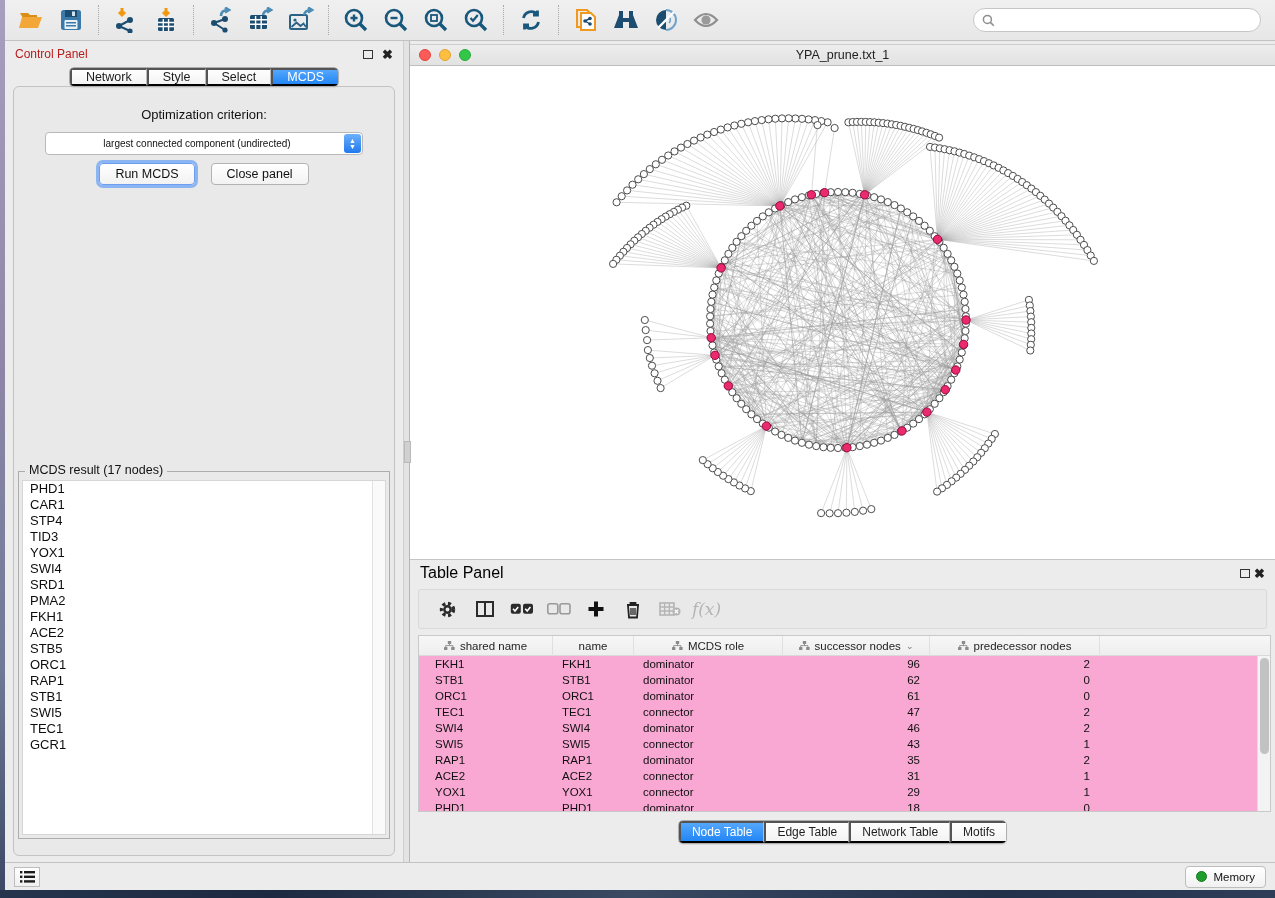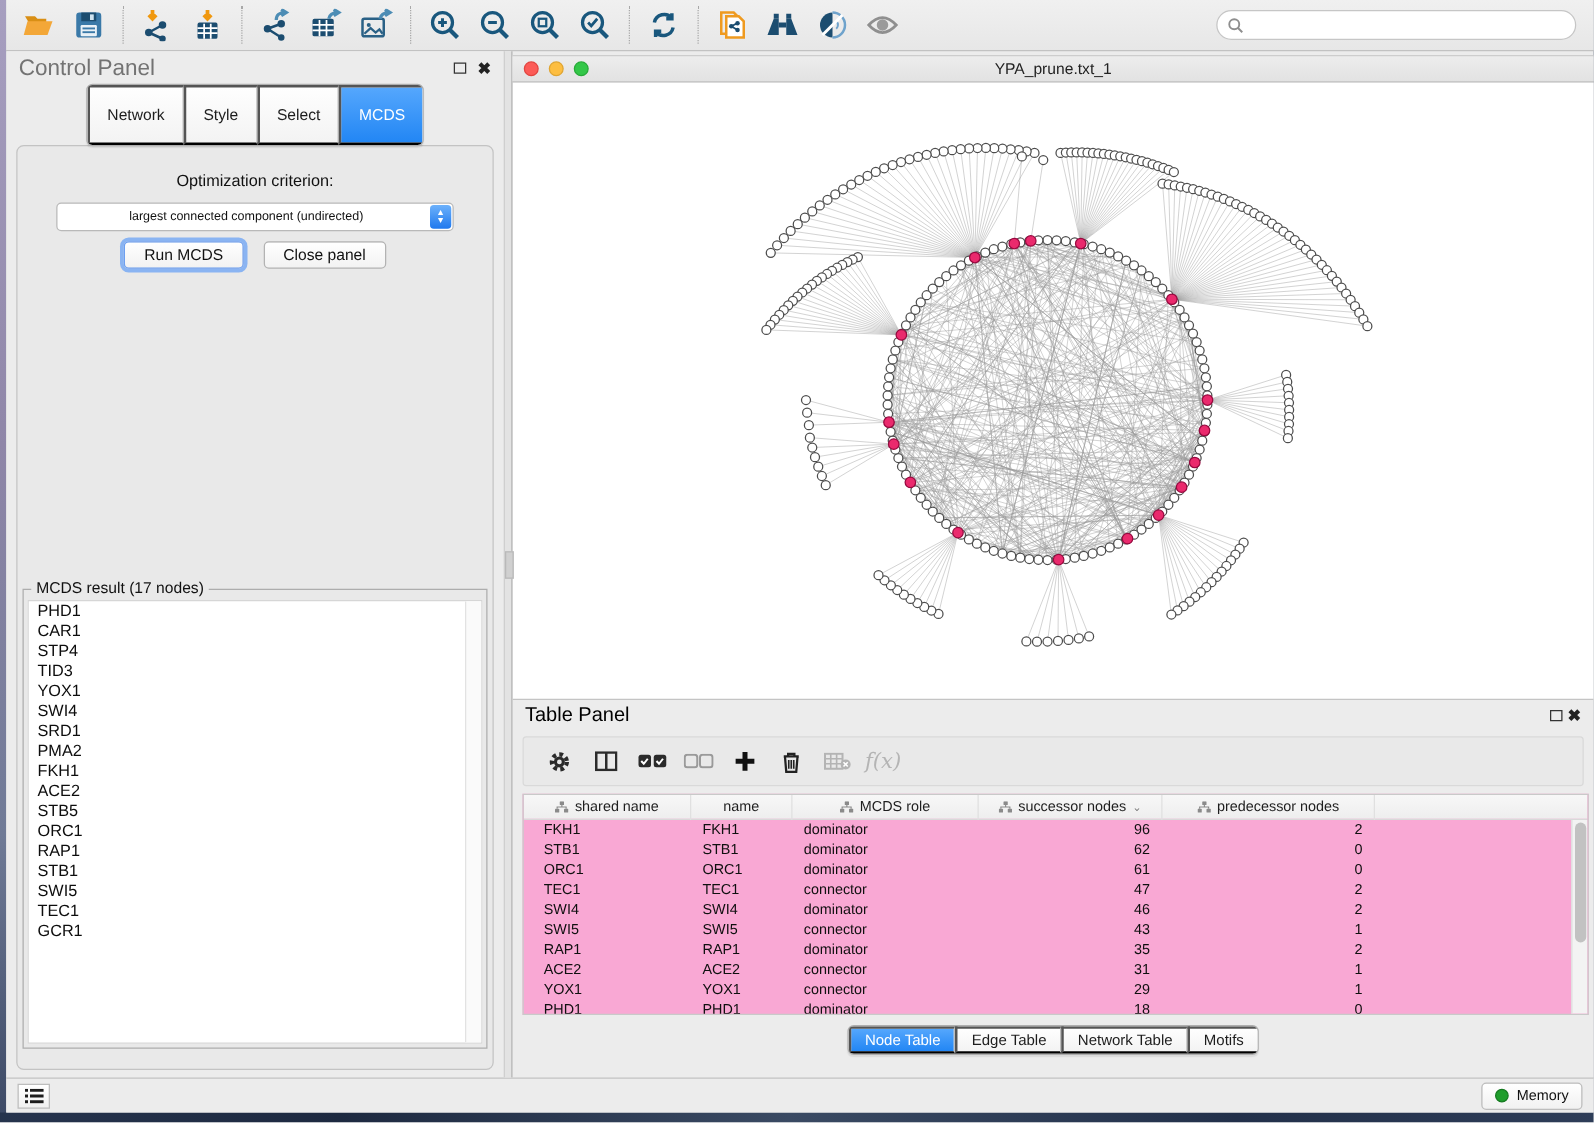--- a/index.html
+++ b/index.html
@@ -19,28 +19,28 @@
   .searchbox { margin-left:auto; margin-right:8px; width:288px; height:24px; border:1px solid #c6c6c6;
     border-radius:13px; background:#fff; display:flex; align-items:center; padding:0 8px; }
   .searchbox input { border:none; outline:none; flex:1; font:12px "Liberation Sans",sans-serif; background:transparent; }
 
   
   .main { flex:1; display:flex; min-height:0; }
 
   
   .cpanel { width:398px; flex:0 0 398px; display:flex; flex-direction:column; background:#ececec; }
   .phead { height:26px; display:flex; align-items:center; padding:0 10px; }
-  .phead .ptitle { font-size:18px; color:#737373; }
+  .phead .ptitle { font-size:12px; color:#b91c1c; }
   .phead .pbtns { margin-left:auto; display:flex; gap:9px; align-items:center; }
   .float-glyph { width:10px; height:9px; border:1.5px solid #333; display:inline-block; }
   .close-glyph { font-size:13px; font-weight:bold; color:#222; line-height:1; }
   .ctabs-row { display:flex; justify-content:center; position:relative; z-index:2; margin-bottom:-1px; }
   .seg { display:inline-flex; border:1px solid #aeaeae; border-radius:5px; overflow:hidden;
     background:#fff; box-shadow:0 1px 1px rgba(0,0,0,.08); }
-  .seg .sg { font:12.5px "Liberation Sans",sans-serif; color:#1d1d1d; padding:15px 14px;
+  .seg .sg { font:12.5px "Liberation Sans",sans-serif; color:#1d1d1d; padding:0 14px;
     background:linear-gradient(#fefefe,#f3f3f3); border-right:1px solid #bdbdbd; cursor:default; }
   .seg .sg:last-child { border-right:none; }
   .seg .sg.sel { background:linear-gradient(#55a7fd,#2286f4); color:#fff; }
   .cbody { flex:1; margin:0 8px 6px 8px; border:1px solid #c3c3c3; border-radius:6px; background:#e9e9e9;
     display:flex; flex-direction:column; align-items:center; padding-top:20px; position:relative; }
   .optlabel { font-size:13px; color:#111; margin-bottom:10px; }
   .combo { width:318px; height:23px; background:#fff; border:1px solid #b9b9b9; border-radius:4px;
     display:flex; align-items:center; position:relative; }
   .combo .cval { flex:1; text-align:center; font-size:10px; color:#111; padding-right:14px; }
   .combo .stepper { position:absolute; right:1px; top:1px; width:17px; height:19px; border-radius:3px;

